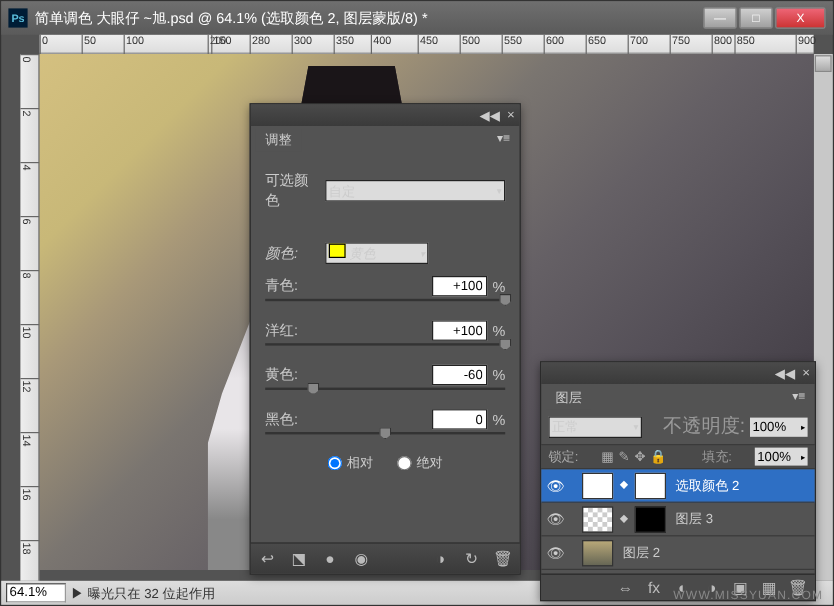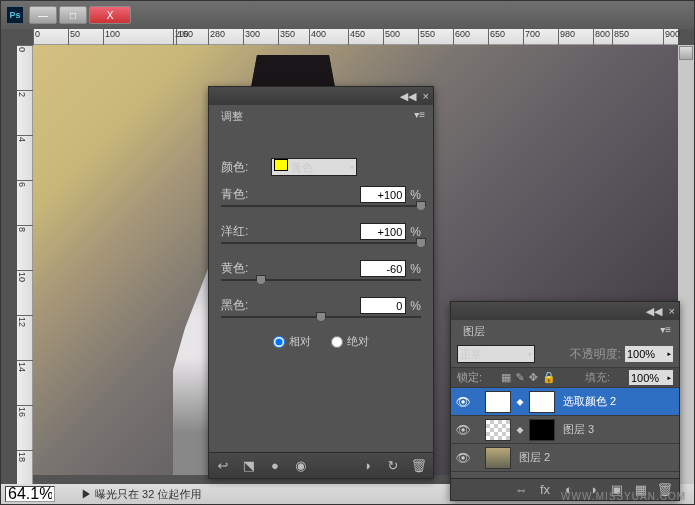--- a/index.html
+++ b/index.html
@@ -12,22 +12,22 @@
 .win-btn{width:28px;height:18px;border:1px solid #888;background:linear-gradient(#d0d0d0,#a0a0a0);border-radius:2px;display:flex;align-items:center;justify-content:center;font-size:10px;}
 .win-close{width:42px;background:linear-gradient(#e67,#c33);color:#fff;}
 .ruler-h{position:absolute;top:28px;left:32px;right:16px;height:16px;background:linear-gradient(#eee,#ddd);border-bottom:1px solid #999;}
 .ruler-h .tick{position:absolute;top:0;height:16px;border-left:1px solid #666;font-size:9px;padding-left:1px;color:#333;}
 .ruler-v{position:absolute;top:44px;left:16px;width:16px;bottom:20px;background:linear-gradient(90deg,#eee,#ddd);border-right:1px solid #999;}
 .ruler-v .tick{position:absolute;left:0;width:16px;border-top:1px solid #666;font-size:9px;color:#333;writing-mode:vertical-lr;padding-top:1px;}
 .canvas{position:absolute;top:44px;left:32px;right:16px;bottom:20px;background:#535353;}
 .image{position:absolute;top:0;left:0;right:0;height:430px;background:linear-gradient(135deg,#d4c080 0%,#c8b878 15%,#a89878 25%,#7a7570 40%,#656065 55%,#555058 70%,#454048 85%,#383840 100%);}
 .subject{position:absolute;top:10px;left:140px;width:240px;height:420px;background:radial-gradient(ellipse at 50% 20%,#1a1518 0%,#1a1518 35%,transparent 45%),linear-gradient(#2a252a,#e8e5e8 62%,#e8e5e8 72%,#888 90%);clip-path:polygon(35% 0,65% 0,78% 40%,95% 65%,100% 75%,100% 100%,0 100%,0 75%,5% 65%,22% 40%);}
 .statusbar{position:absolute;bottom:0;left:0;right:0;height:20px;background:linear-gradient(#ddd,#ccc);display:flex;align-items:center;padding:0 4px;font-size:11px;color:#333;}
-.statusbar input{width:50px;height:16px;font-size:16px;border:1px inset #999;padding:0 2px;background:#fff;}
-.statusbar .info{margin-left:26px;}
+.statusbar input{width:50px;height:16px;font-size:11px;border:1px inset #999;padding:0 2px;background:#fff;}
+.statusbar .info{margin-left:4px;}
 .panel{position:absolute;background:#535353;border:1px solid #2a2a2a;box-shadow:0 2px 8px rgba(0,0,0,.5);color:#ccc;}
 .panel-adj{top:85px;left:207px;width:226px;height:393px;}
 .panel-hdr{height:18px;background:linear-gradient(#4a4a4a,#3a3a3a);display:flex;align-items:center;justify-content:flex-end;padding:0 4px;gap:6px;font-size:10px;}
 .panel-tab{background:#535353;padding:2px 8px;margin:2px 0 0 4px;display:inline-block;font-size:11px;}
 .panel-body{padding:6px 12px;}
 .row{display:flex;align-items:center;margin:10px 0;gap:6px;}
 .row label{width:44px;font-size:12px;}
 .swatch{width:14px;height:12px;border:1px solid #000;display:inline-block;}
 select,.combo{background:#dcdcdc;border:1px solid #222;height:18px;font-size:11px;padding:0 2px;}
 .combo{display:flex;align-items:center;justify-content:space-between;}
@@ -41,21 +41,21 @@
 .track{height:2px;background:#333;position:relative;margin:2px 0;}
 .thumb{position:absolute;top:-4px;width:10px;height:10px;background:#888;border:1px solid #333;transform:translateX(-50%);clip-path:polygon(0 0,100% 0,100% 60%,50% 100%,0 60%);}
 .radios{display:flex;gap:20px;justify-content:center;margin:14px 0;}
 .radios label{display:flex;align-items:center;gap:4px;font-size:12px;}
 .radios input{width:12px;height:12px;}
 .panel-ftr{position:absolute;bottom:0;left:0;right:0;height:26px;background:linear-gradient(#4a4a4a,#3a3a3a);display:flex;align-items:center;padding:0 6px;gap:10px;border-top:1px solid #2a2a2a;}
 .ftr-icon{width:16px;height:16px;display:flex;align-items:center;justify-content:center;font-size:13px;color:#bbb;}
 .panel-layers{top:300px;left:449px;width:230px;height:200px;}
 .layers-ctl{padding:4px 6px;display:flex;align-items:center;gap:4px;}
 .layers-ctl .blend{width:78px;}
-.layers-ctl .lbl{color:#999;font-size:12px;margin-left:auto;}
+.layers-ctl .lbl{color:#999;font-size:16px;margin-left:auto;}
 .lock-row{padding:2px 6px;display:flex;align-items:center;gap:19px;font-size:11px;border-top:1px solid #3a3a3a;border-bottom:1px solid #3a3a3a;background:#4a4a4a;color:#aaa;}
 .lock-row .icons{display:flex;gap:4px;}
 .lock-row .lbl{margin-left:auto;color:#999;}
 .lock-row .pct-box{width:44px;height:15px;background:#dcdcdc;color:#000;padding:0 2px;font-size:10px;display:flex;align-items:center;justify-content:space-between;}
 .layer-list{max-height:110px;overflow:hidden;}
 .layer{display:flex;align-items:center;height:28px;border-bottom:1px solid #3a3a3a;padding:0 4px;gap:4px;}
 .layer.sel{background:#2e6fc4;color:#fff;}
 .eye{width:16px;text-align:center;font-size:12px;}
 .thumb-sq{width:26px;height:22px;background:#fff;border:1px solid #333;font-size:9px;display:flex;align-items:center;justify-content:center;}
 .checker{background:repeating-conic-gradient(#ccc 0 25%,#fff 0 50%) 0 0/8px 8px;}
@@ -67,20 +67,21 @@
 .watermark{position:absolute;bottom:2px;right:8px;color:#888;font-size:10px;letter-spacing:1px;pointer-events:none;}
 .sb-right{position:absolute;top:44px;right:0;width:16px;bottom:20px;background:#c8c8c8;}
 .sb-right .stub{width:14px;height:14px;margin:1px;background:linear-gradient(#ddd,#aaa);border:1px solid #888;}
 </style>
 </head>
 <body>
 
 <div class="window">
   <div class="titlebar">
     <div class="ps-icon">Ps</div>
+    <div class="title">简单调色 大眼仔 ~旭.psd @ 64.1% (选取颜色 2, 图层蒙版/8) *</div>
     <div class="win-controls">
       <div class="win-btn">—</div>
       <div class="win-btn">□</div>
       <div class="win-btn win-close">X</div>
     </div>
   </div>
 
   <div class="ruler-h" id="rh">
       <div class="tick" style="left: 0px;">0</div>
       <div class="tick" style="left: 35px;">50</div>
@@ -90,21 +91,21 @@
       <div class="tick" style="left: 175px;">280</div>
       <div class="tick" style="left: 210px;">300</div>
       <div class="tick" style="left: 245px;">350</div>
       <div class="tick" style="left: 276px;">400</div>
       <div class="tick" style="left: 315px;">450</div>
       <div class="tick" style="left: 350px;">500</div>
       <div class="tick" style="left: 385px;">550</div>
       <div class="tick" style="left: 420px;">600</div>
       <div class="tick" style="left: 455px;">650</div>
       <div class="tick" style="left: 490px;">700</div>
-      <div class="tick" style="left: 525px;">980</div>
+      <div class="tick" style="left: 525px;">750</div>
       <div class="tick" style="left: 560px;">800</div>
       <div class="tick" style="left: 579px;">850</div>
       <div class="tick" style="left: 630px;">900</div>
     </div>
   <div class="ruler-v" id="rv">
       <div class="tick" style="top: 0px;">0</div>
       <div class="tick" style="top: 45px;">2</div>
       <div class="tick" style="top: 90px;">4</div>
       <div class="tick" style="top: 135px;">6</div>
       <div class="tick" style="top: 180px;">8</div>
@@ -130,21 +131,28 @@
   </div>
 
   <div class="panel panel-adj">
     <div class="panel-hdr">
       <span>◀◀</span>
       <span>×</span>
     </div>
     <div class="panel-tab">调整</div>
     <span style="float:right;padding:4px 8px;font-size:10px;">▾≡</span>
     <div class="panel-body">
-      <div class="row" style="margin-top:26px;">
+      <div class="row">
+        <label>可选颜色</label>
+        <div class="combo" style="flex:1;">
+          <span>自定</span>
+            <span class="arrow">▾</span>
+        </div>
+      </div>
+      <div class="row" style="margin-top:26px;font-style:italic;">
         <label>颜色:</label>
         <div class="combo" style="width:86px;">
           <span><span class="swatch" style="background:#ff0;"></span> <span>黄色</span></span>
           <span class="arrow">▾</span>
         </div>
       </div>
       <div id="sliders">
           <div class="slider-row">
             <div class="top">
               <label>青色:</label>

